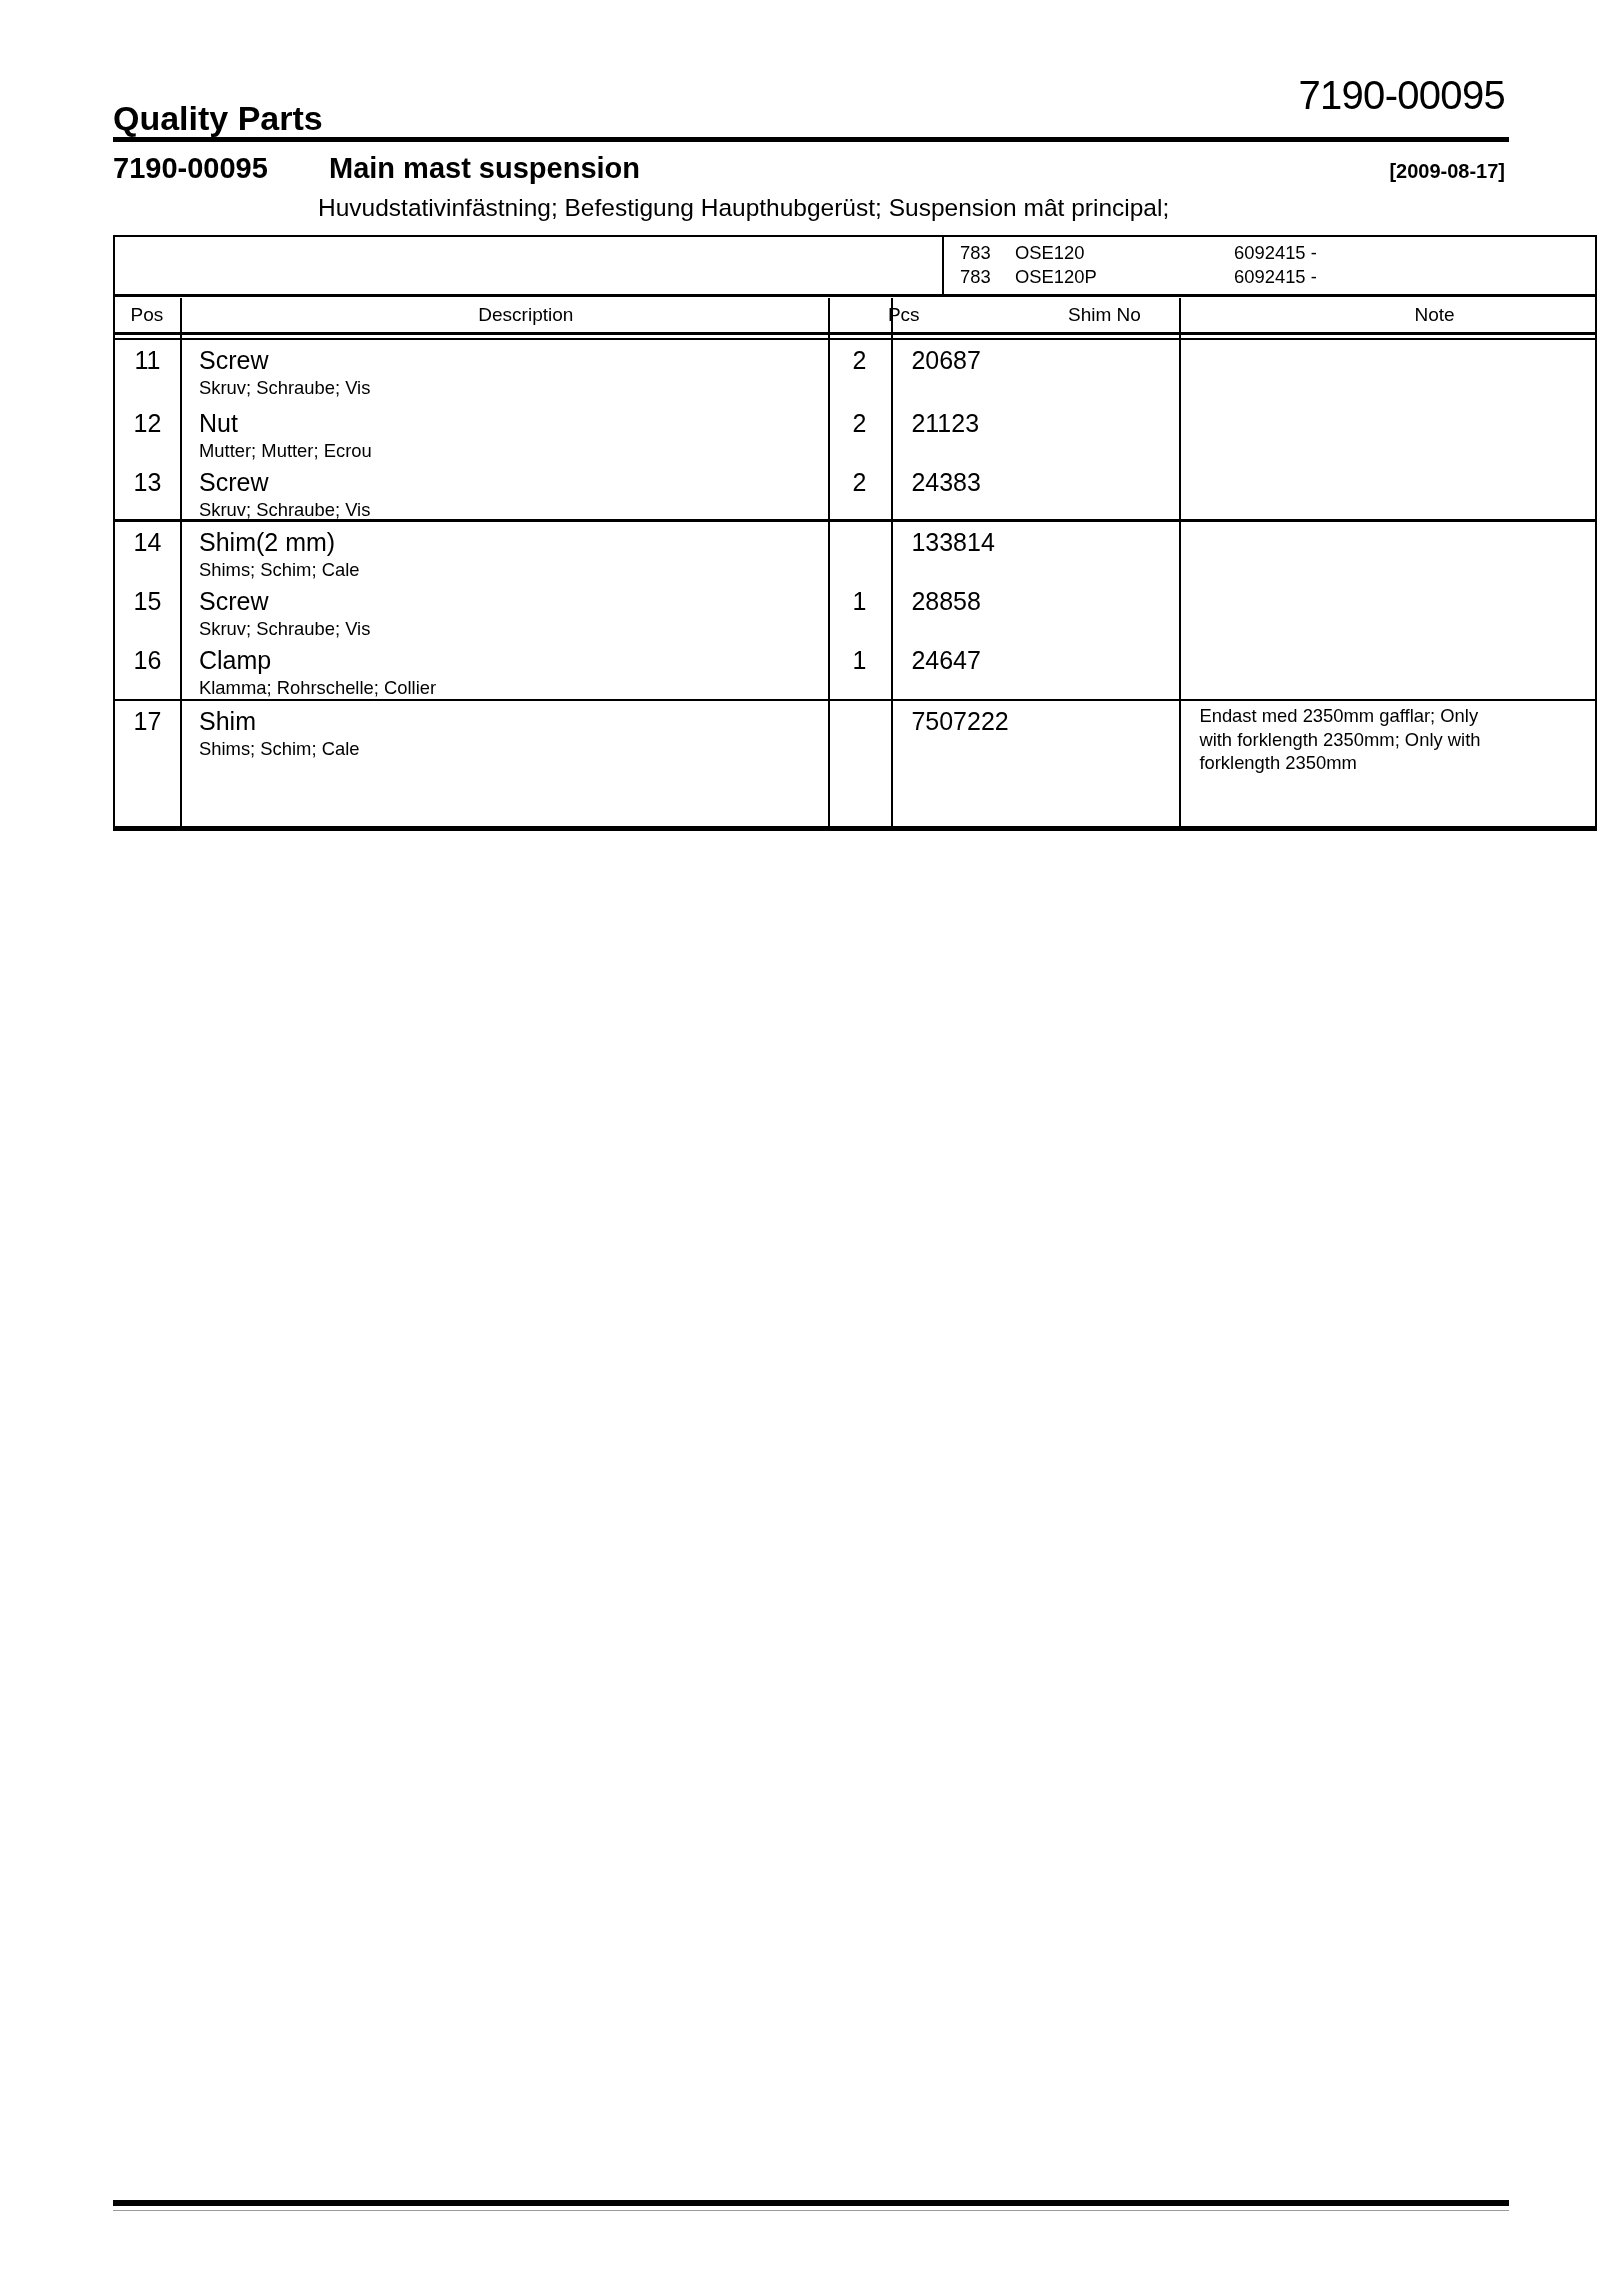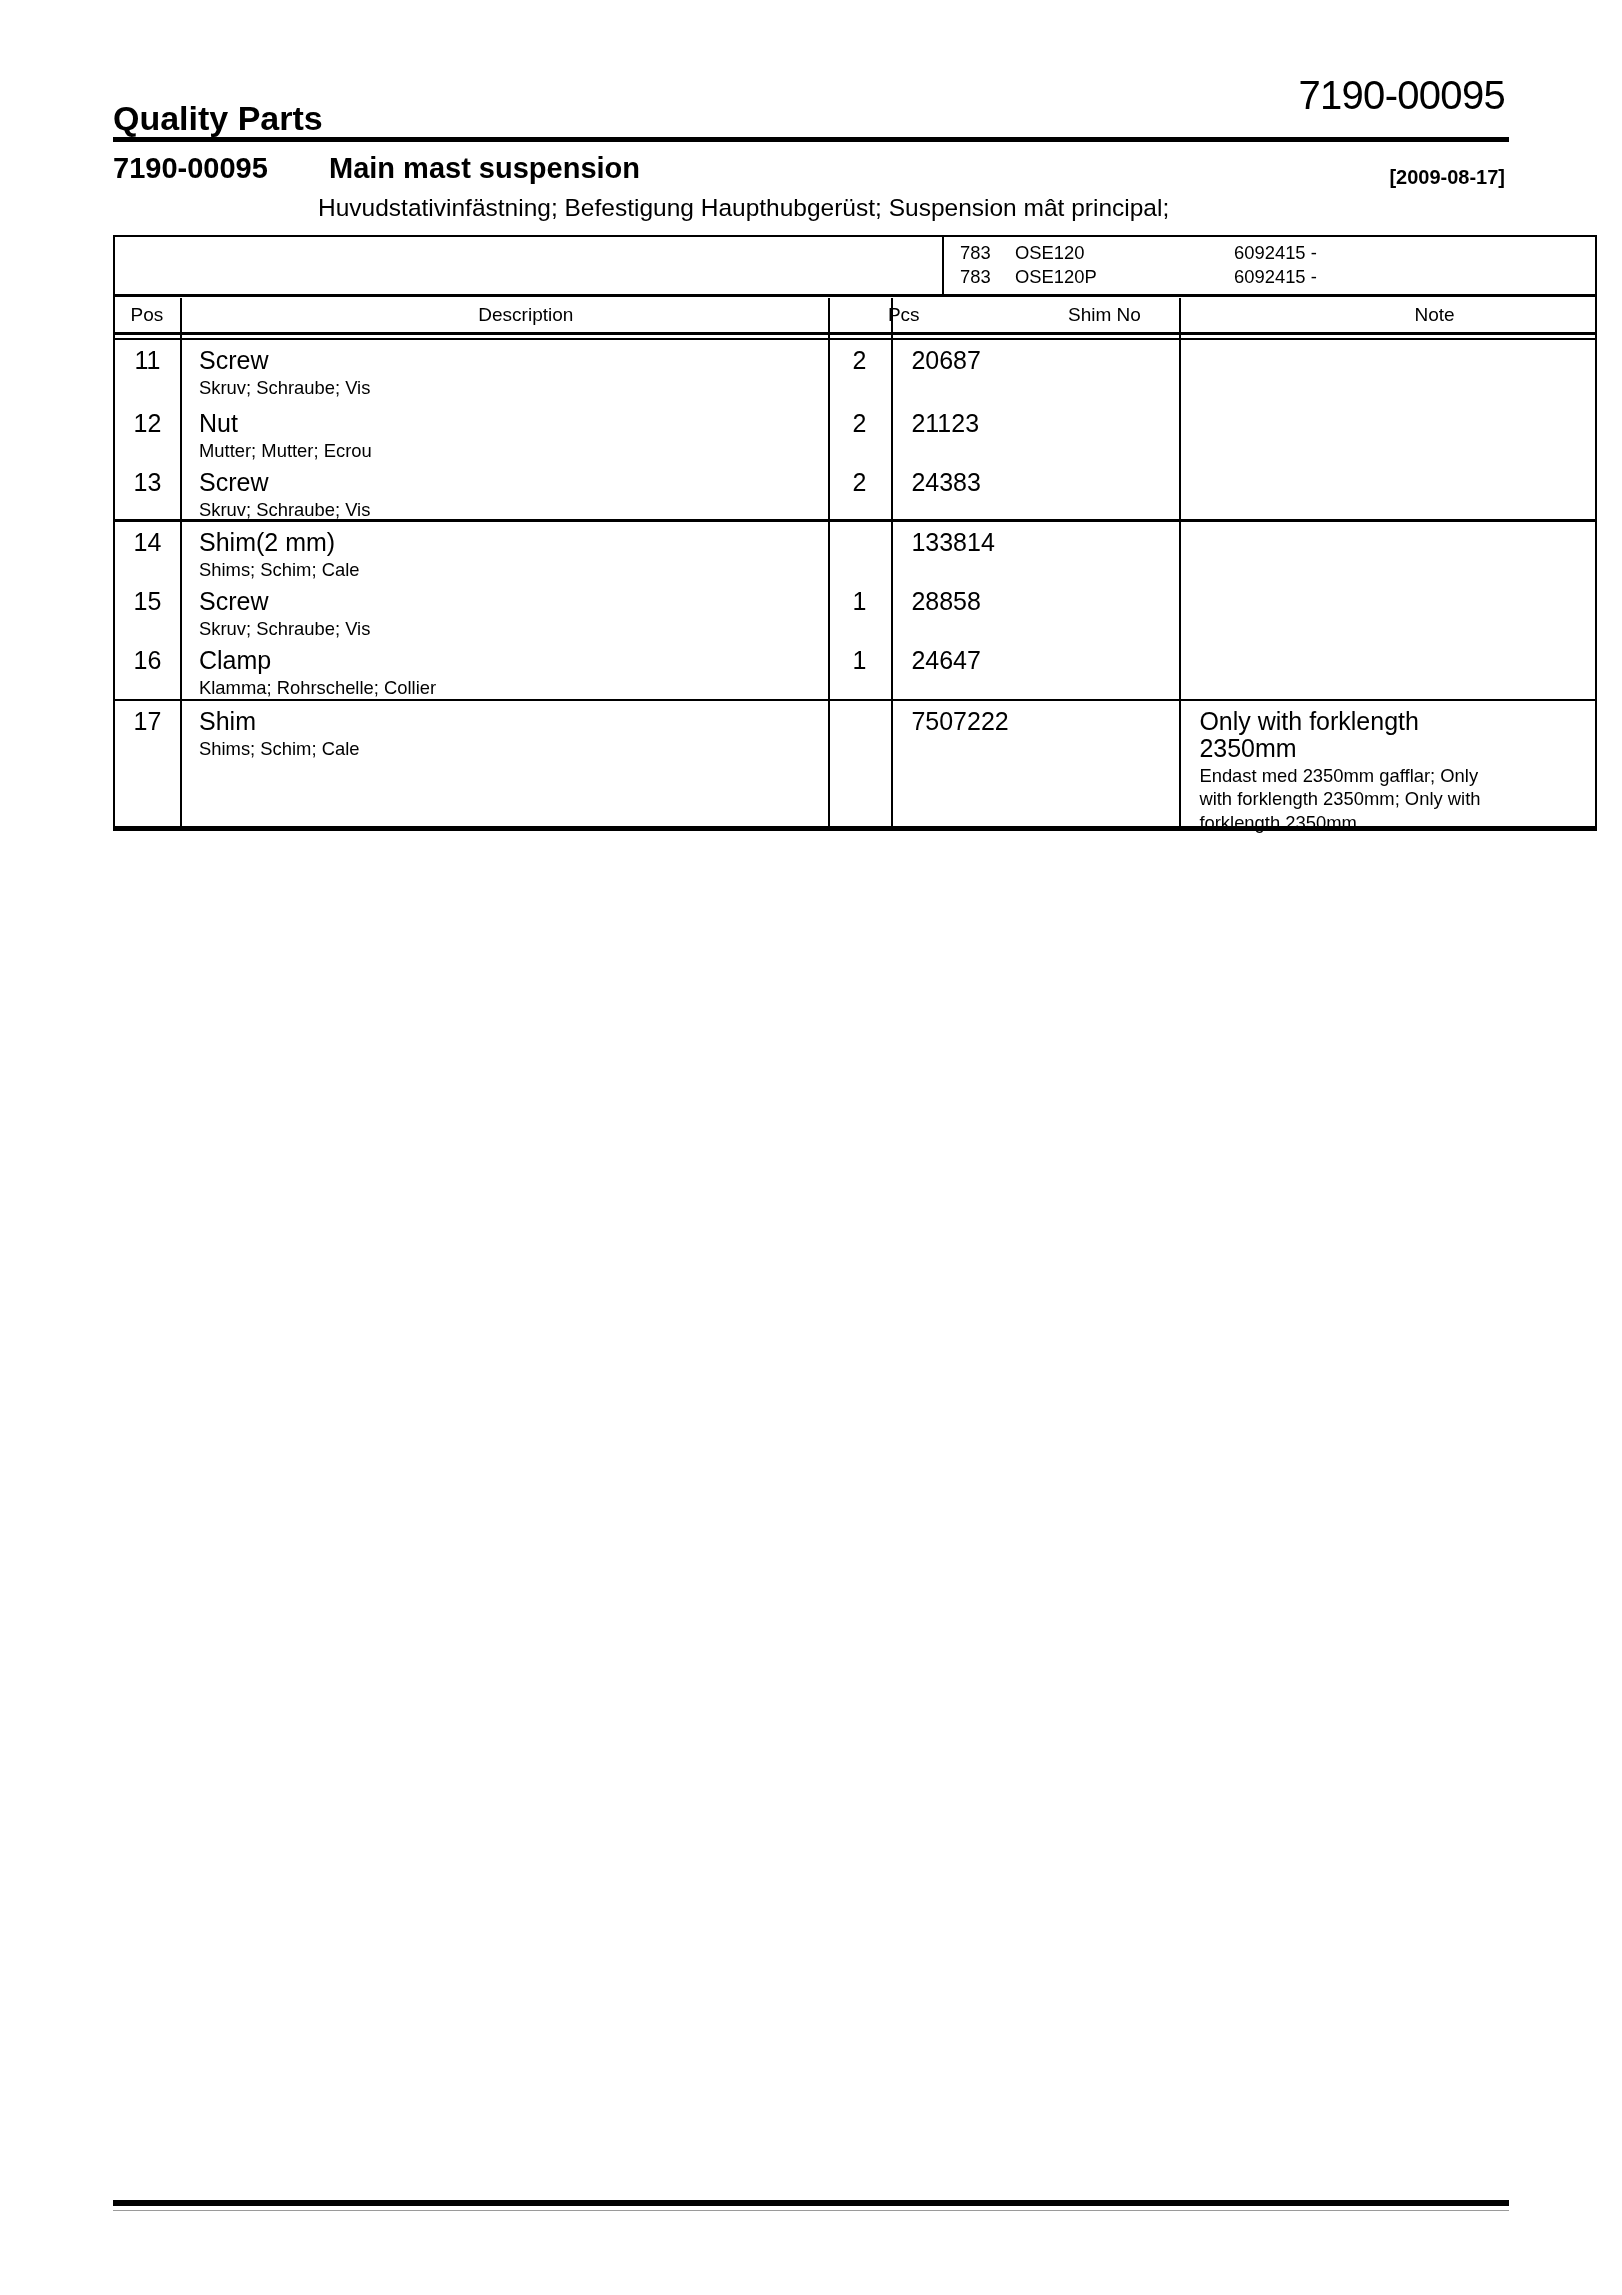--- a/index.html
+++ b/index.html
@@ -25,21 +25,21 @@
   }
   .title-code{
     position:absolute;top:154px;left:113px;
     font-size:29px;font-weight:bold;line-height:1;
   }
   .title-text{
     position:absolute;top:154px;left:329px;
     font-size:29px;font-weight:bold;line-height:1;
   }
   .title-date{
-    position:absolute;top:167px;right:117px;
+    position:absolute;top:161px;right:117px;
     font-size:20px;font-weight:bold;line-height:1;
   }
   .subtitle{
     position:absolute;top:196px;left:318px;
     font-size:24.5px;font-weight:normal;line-height:1;
   }
 
   
   .parts-table{
     position:absolute;top:235px;left:113px;width:1484px;
@@ -242,21 +242,20 @@
 
       <div class="row h183">
         <div class="c-pos">17</div>
         <div class="c-desc">
           <div class="main">Shim</div>
           <div class="sub">Shims; Schim; Cale</div>
         </div>
         <div class="c-pcs"></div>
         <div class="c-part">7507222</div>
         <div class="c-note">
-          <div class="main">Only with forklength 2350mm</div>
           <div class="sub">Endast med 2350mm gafflar; Only with forklength 2350mm; Only with forklength 2350mm</div>
         </div>
       </div>
 
     </div>
 
     <div class="colline x1" style="height: 530px;"></div>
     <div class="colline x2" style="height: 530px;"></div>
     <div class="colline x3" style="height: 530px;"></div>
     <div class="colline x4" style="height: 530px;"></div>

